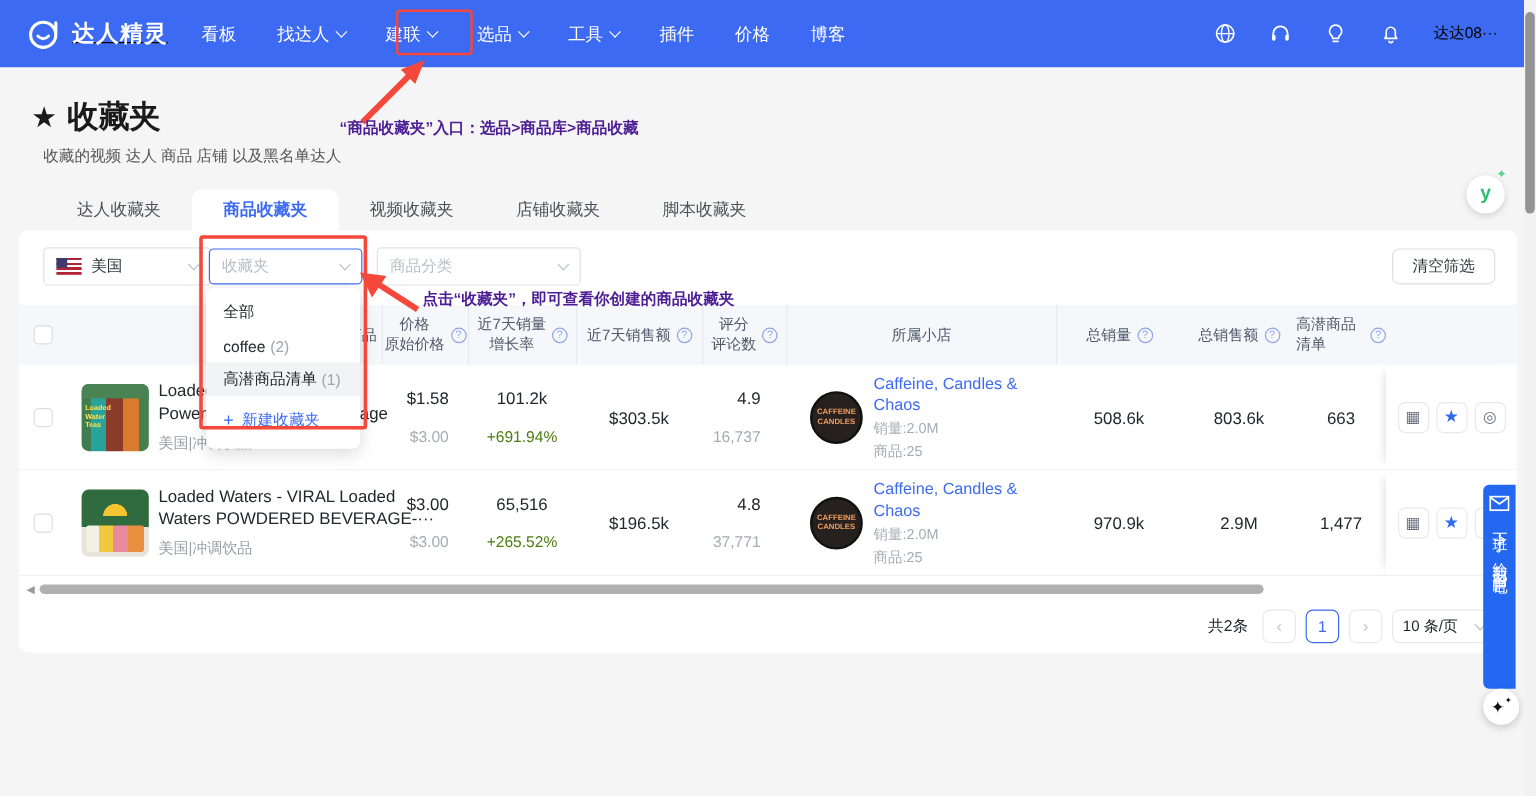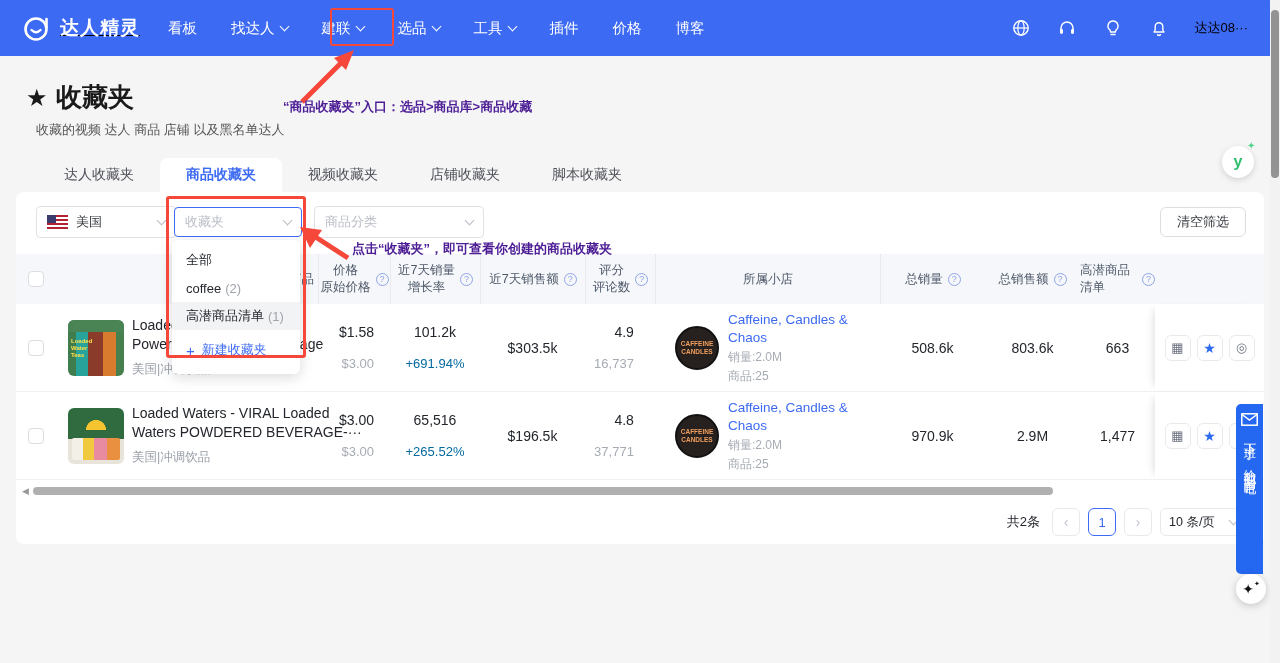--- a/index.html
+++ b/index.html
@@ -101,21 +101,21 @@
   #img1::after { content:""; position:absolute; left:4px; bottom:4px; width:48px; height:22px;
     background:linear-gradient(90deg,#f3f0e8 0 22%,#f0c93f 22% 46%,#e88aa0 46% 72%,#e8903f 72%); border-radius:2px; }
   .ptext { margin-left:8px; width:178px; position:relative; height:70px; }
   .pt-l1,.pt-l2 { font-size:14px; color:#23262c; line-height:19px; white-space:nowrap; }
   .pt-l1 { position:absolute; top:3px; } .pt-l2 { position:absolute; top:22px; }
   .ptag { position:absolute; top:48px; font-size:12.5px; color:#9aa0a8; }
   .num { font-size:14px; color:#23262c; }
   .sub { font-size:13px; color:#a6abb3; margin-top:4px; }
   .vstack { display:flex; flex-direction:column; align-items:center;gap:12px; }
   .vstack.right { align-items:flex-end; }
-  .green { color:#0369a1; font-size:13px; margin-top:4px; }
+  .green { color:#4d7c0f; font-size:13px; margin-top:4px; }
   .shop-av { width:44px; height:44px; border-radius:50%; background:#26211f; flex:none;
     display:flex; align-items:center; justify-content:center; text-align:center;
     color:#f09d5c; font-size:6.5px; font-weight:bold; line-height:8px; border:2px solid #111; }
   .shop-info { margin-left:9px; }
   .shop-name { color:#3D6AF2; font-size:13.5px; line-height:18px; width:150px; cursor:pointer; }
   .shop-sub { color:#a6abb3; font-size:12px; line-height:17px; margin-top:2px; }
   .act-group { display:flex; gap:6px; }
   .act-btn { width:26px; height:26px; border:1px solid #e7e9ed; border-radius:6px; background:#fff;
     display:flex; align-items:center; justify-content:center; cursor:pointer; font-size:13px; color:#6b7280; }
   .act-btn .star { color:#2F6BF0; font-size:14px; }

